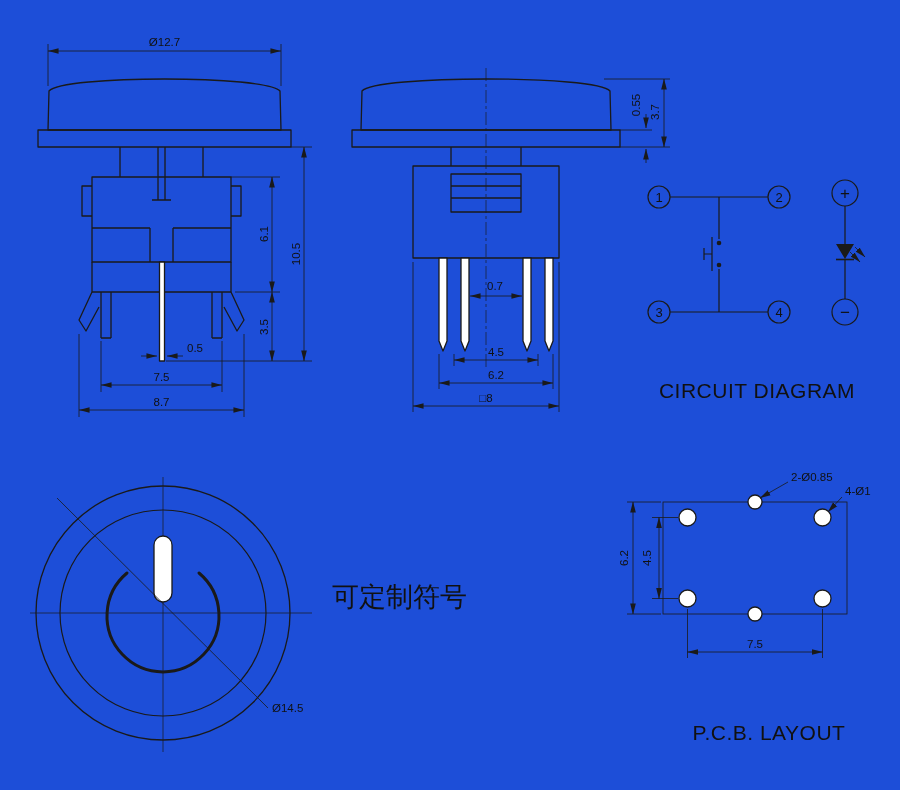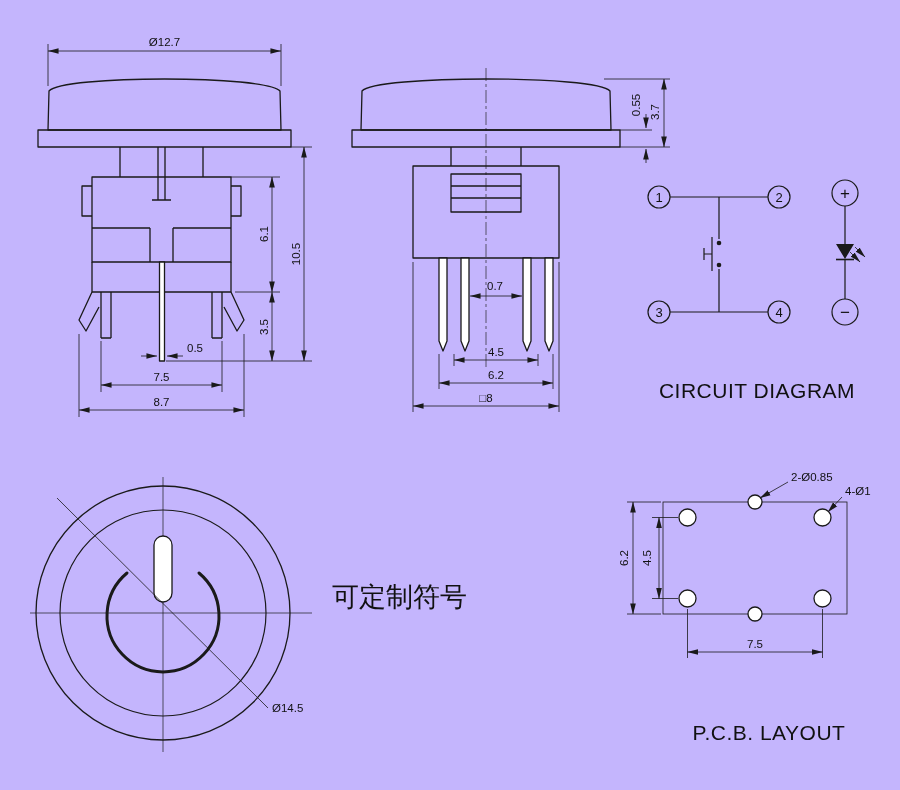--- a/index.html
+++ b/index.html
@@ -1,16 +1,16 @@
 <!DOCTYPE html>
 <html><head>
 <meta charset="utf-8">
 <style>
   html,body{margin:0;padding:0;background:#ffffff;}
-  .sheet{position:relative;width:900px;height:790px;background:#c4b5fd;overflow:hidden;}
+  .sheet{position:relative;width:900px;height:790px;background:#1d4ed8;overflow:hidden;}
   svg text{font-family:"Liberation Sans","DejaVu Sans",sans-serif;fill:#111111;}
   .t11{font-size:11.5px;}
   .t13{font-size:13px;}
   .t17{font-size:17px;}
   .t21{font-size:21px;letter-spacing:.5px;}
   .t27{font-size:27px;}
   .ol{fill:none;stroke:#1a1a1a;stroke-width:1.3;stroke-linejoin:round;}
   .ol2{fill:none;stroke:#1a1a1a;stroke-width:1.2;stroke-linejoin:round;}
   .fw{fill:#ffffff;stroke:#1a1a1a;stroke-width:1.3;stroke-linejoin:round;}
   .dl{fill:none;stroke:#1a1a1a;stroke-width:0.8;}

